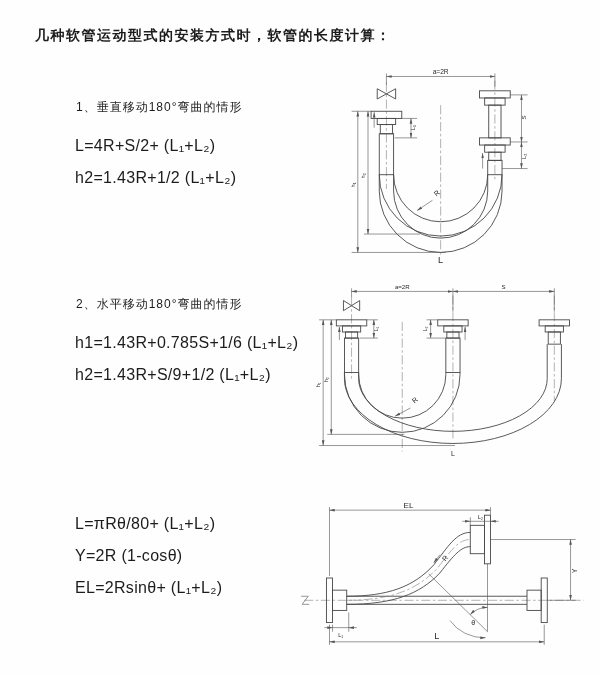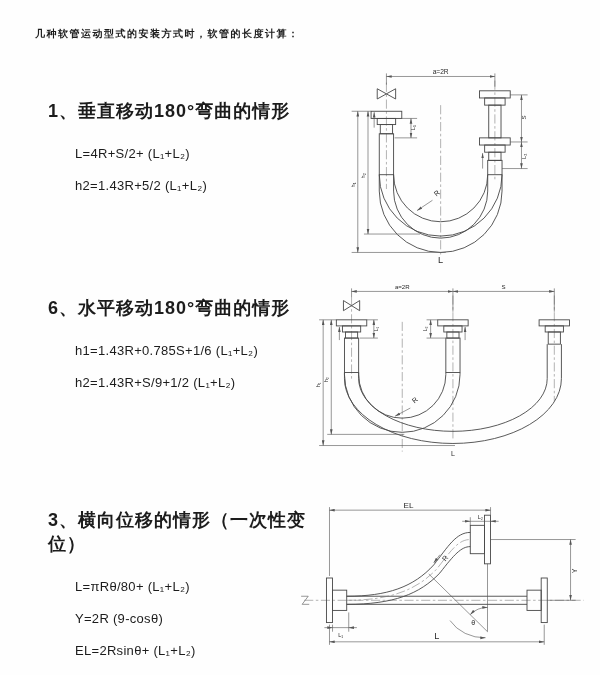--- a/index.html
+++ b/index.html
@@ -1,57 +1,56 @@
 <!DOCTYPE html>
 <html><head>
 <meta charset="utf-8">
 <style>
   * { margin:0; padding:0; box-sizing:border-box; }
   html,body { width:600px; height:675px; background:#ffffff; }
   body { font-family:"Liberation Sans","DejaVu Sans",sans-serif; color:#1c1c1c; }
   .page { position:relative; width:600px; height:675px; background:#fefefe; overflow:hidden; }
-  .title { position:absolute; left:35px; top:27px; font-size:10px; font-weight:bold; letter-spacing:1.5px; }
+  .title { position:absolute; left:35px; top:27px; font-size:14px; font-weight:bold; letter-spacing:1.5px; }
   .text-block { position:absolute; left:48px; width:280px; }
   #sec1 { top:99px; }
   #sec2 { top:296px; }
   #sec3 { top:508px; }
-  .heading { font-size:18px; font-weight:bold; letter-spacing:1px; margin-bottom:14px; }
-  .formula { font-size:13px; margin:0 0 0 27px; height:32px; display:flex; align-items:center; letter-spacing:0.3px; }
+  .heading { font-size:12px; font-weight:normal; letter-spacing:1px; margin-bottom:14px;margin-left:28px; }
+  .formula { font-size:16px; margin:0 0 0 27px; height:32px; display:flex; align-items:center; letter-spacing:0.3px; }
   svg.diagram { position:absolute; }
   #d1 { left:323px; top:66px; width:266px; height:200px; }
   #d2 { left:311px; top:281px; width:294px; height:178px; }
   #d3 { left:296px; top:499px; width:304px; height:157px; }
   svg text { font-family:"Liberation Sans","DejaVu Sans",sans-serif; fill:#2a2a2a; stroke:none; }
   .hw { stroke:#4a4a4a; fill:none; stroke-width:0.9; }
   .dim { stroke:#555; fill:none; stroke-width:0.6; }
   .cl  { stroke:#777; fill:none; stroke-width:0.55; stroke-dasharray:9 2.5 2.5 2.5; }
 </style>
 </head>
 <body>
 
 <div class="page">
 
   <div class="title">几种软管运动型式的安装方式时，软管的长度计算：</div>
 
   <section class="text-block" id="sec1">
     <div class="heading">1、垂直移动180°弯曲的情形</div>
     <div class="formula">L=4R+S/2+ (L₁+L₂)</div>
-    <div class="formula">h2=1.43R+5/2 (L₁+L₂)</div>
+    <div class="formula">h2=1.43R+1/2 (L₁+L₂)</div>
   </section>
 
   <section class="text-block" id="sec2">
-    <div class="heading">6、水平移动180°弯曲的情形</div>
+    <div class="heading">2、水平移动180°弯曲的情形</div>
     <div class="formula">h1=1.43R+0.785S+1/6 (L₁+L₂)</div>
     <div class="formula">h2=1.43R+S/9+1/2 (L₁+L₂)</div>
   </section>
 
   <section class="text-block" id="sec3">
-    <div class="heading">3、横向位移的情形（一次性变位）</div>
     <div class="formula">L=πRθ/80+ (L₁+L₂)</div>
-    <div class="formula">Y=2R (9-cosθ)</div>
+    <div class="formula">Y=2R (1-cosθ)</div>
     <div class="formula">EL=2Rsinθ+ (L₁+L₂)</div>
   </section>
 
   <svg id="d1" class="diagram" viewBox="0 0 260 195">
     <defs>
       <pattern id="braid1" width="3.5" height="3.5" patternUnits="userSpaceOnUse">
         <path d="M0,3.5 L3.5,0 M0,0 L3.5,3.5" stroke="#8a8a8a" stroke-width="0.45"></path>
       </pattern>
       <marker id="arr1" viewBox="0 0 10 6" refX="9.5" refY="3" markerWidth="9" markerHeight="5.4" orient="auto-start-reverse">
         <path d="M0,0.6 L10,3 L0,5.4 Z" fill="#555"></path>

